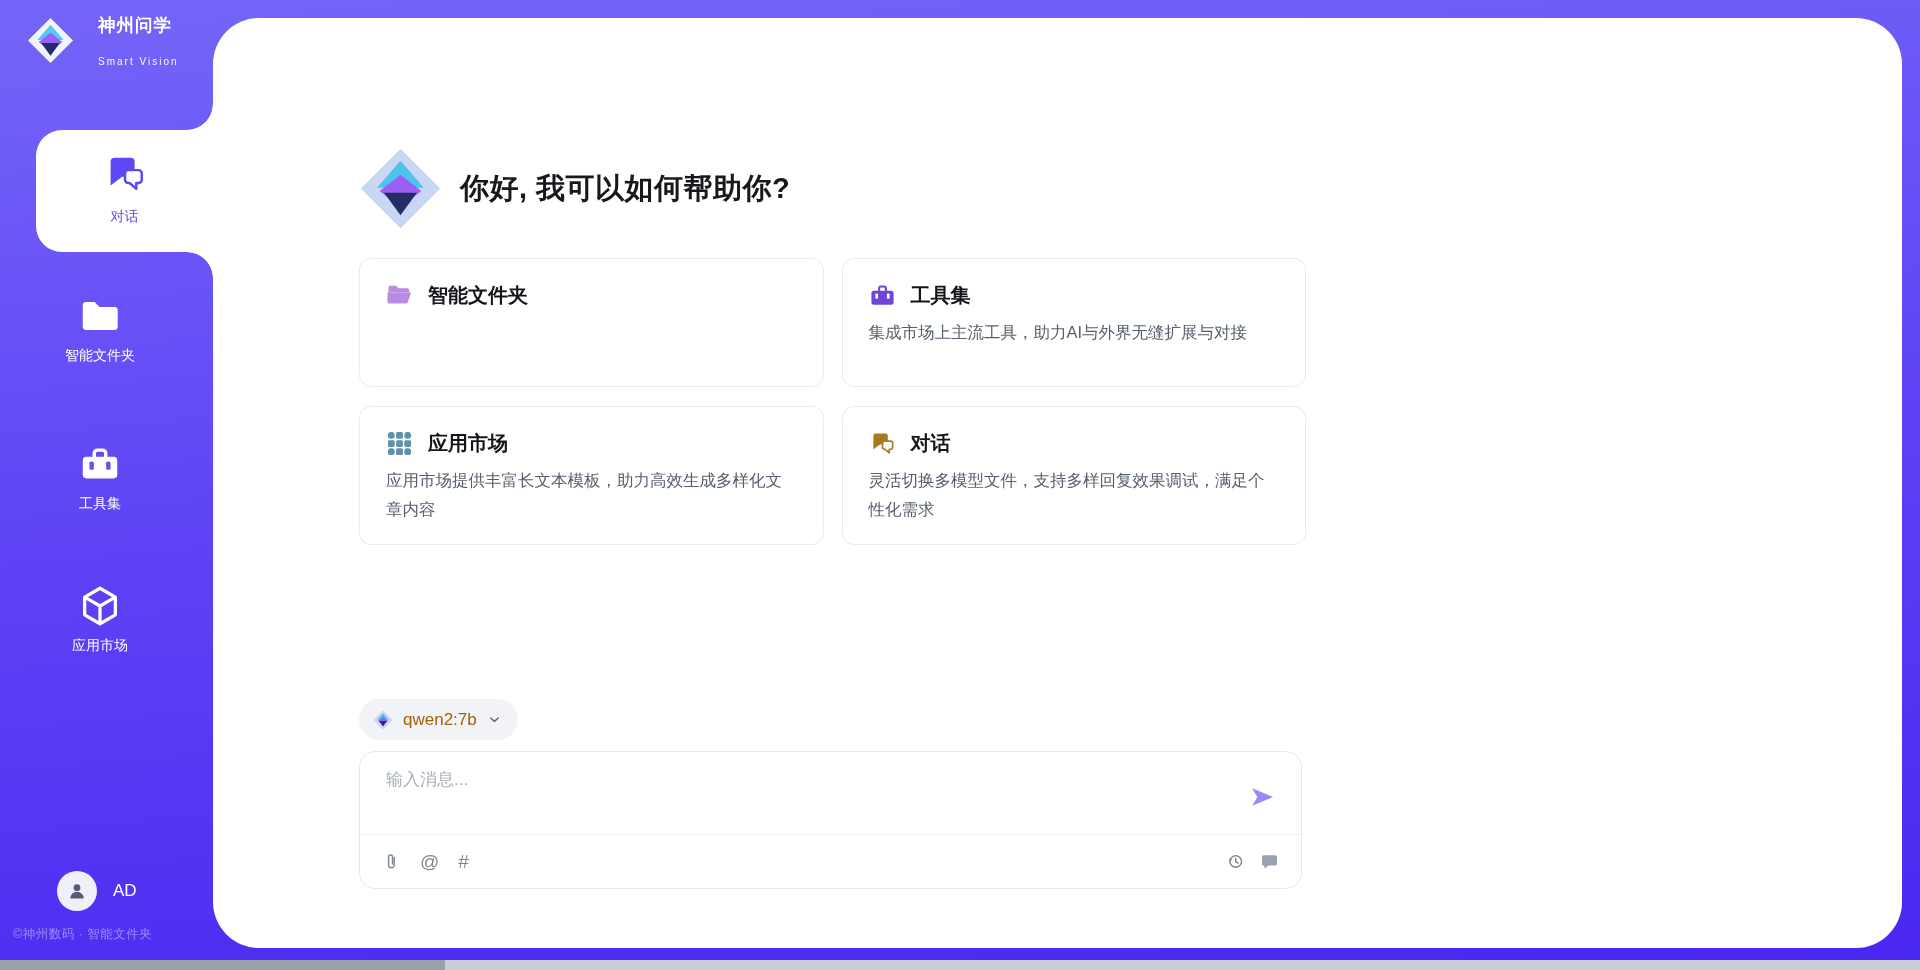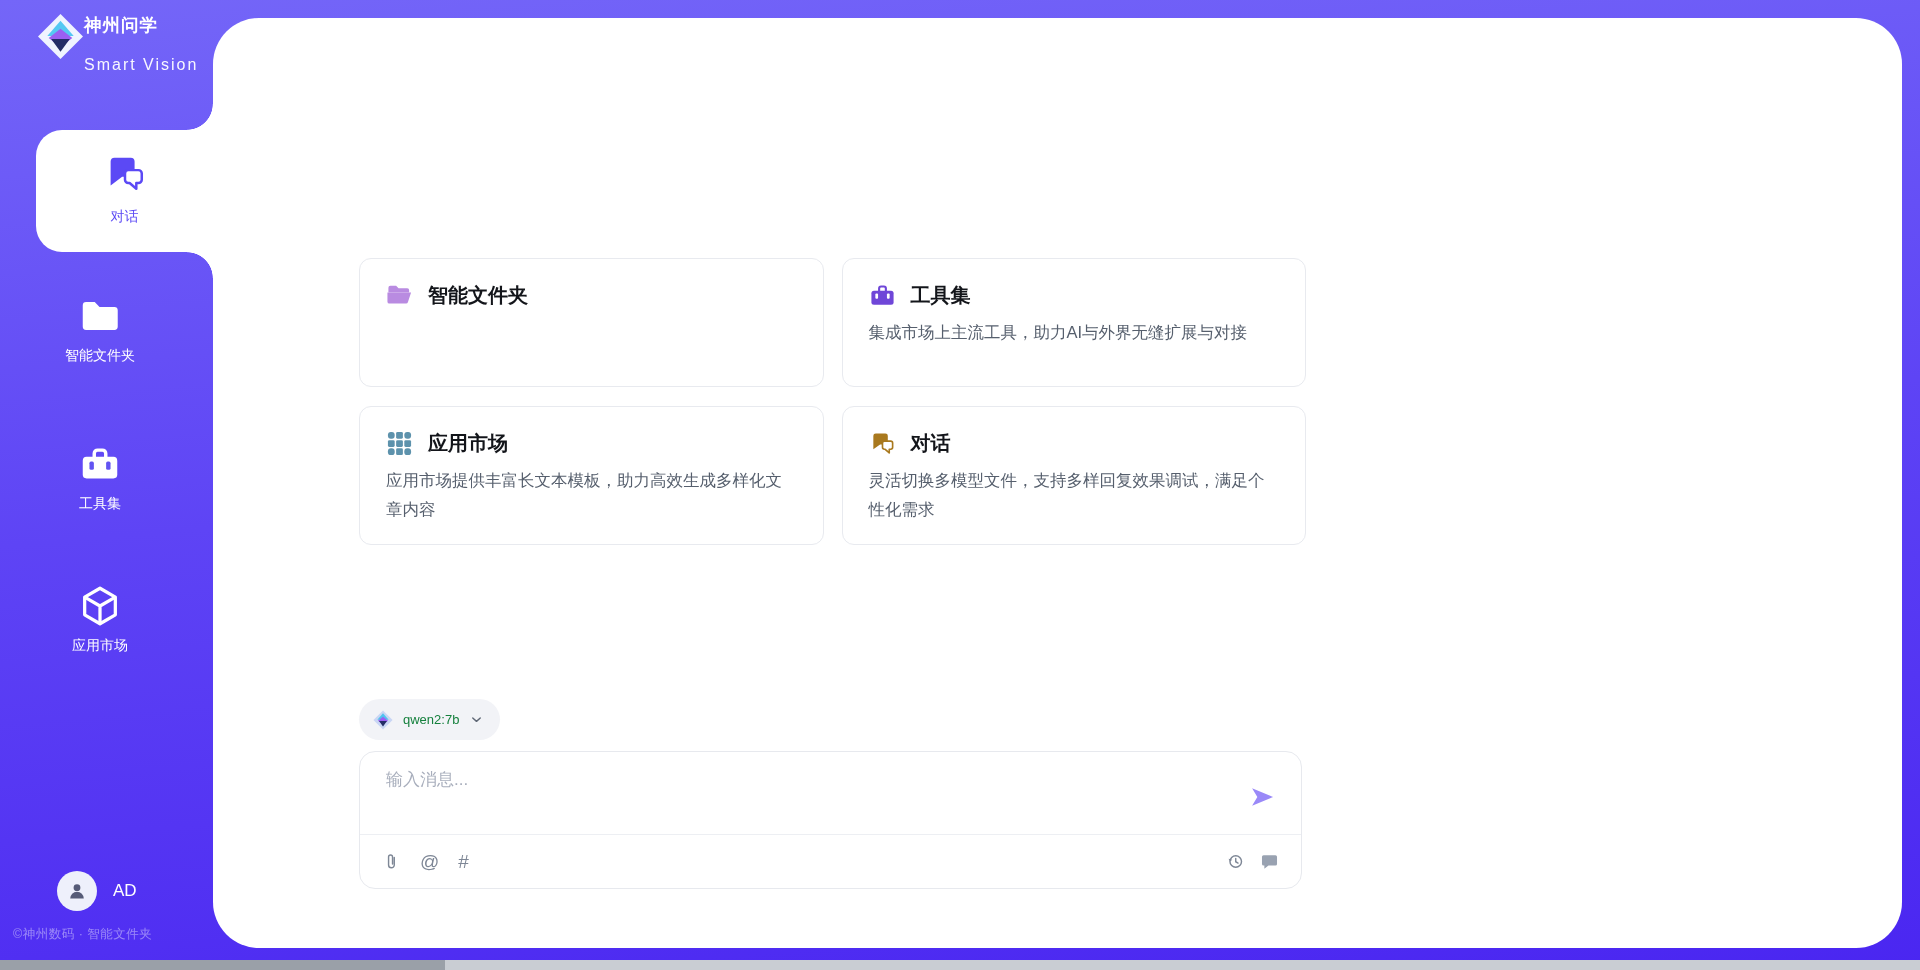--- a/index.html
+++ b/index.html
@@ -6,24 +6,24 @@
   body{
     width:1920px;height:970px;position:relative;overflow:hidden;
     background:linear-gradient(175deg,#7466f8 0%,#5e44f5 48%,#4a26f1 100%);
     font-family:"Liberation Sans","DejaVu Sans",sans-serif;
     -webkit-font-smoothing:antialiased;
   }
   
   .panel{position:absolute;left:213px;top:18px;right:18px;bottom:22px;background:#fff;border-radius:46px;}
   
   .sidebar{position:absolute;left:0;top:0;width:213px;height:970px;}
-  .logo-block{position:absolute;left:37px;top:13px;display:flex;align-items:flex-start;gap:0;}
+  .logo-block{position:absolute;left:27px;top:13px;display:flex;align-items:center;gap:24px;}
   .logo-text{display:flex;flex-direction:column;color:#fff;}
   .logo-name{font-size:17.5px;font-weight:700;letter-spacing:1px;}
-  .logo-sub{font-size:16px;letter-spacing:2px;margin-top:19px;opacity:.95;}
+  .logo-sub{font-size:10px;letter-spacing:2px;margin-top:19px;opacity:.95;}
   .nav-item{position:absolute;left:0;width:200px;text-align:center;cursor:pointer;}
   .nav-item .nav-icon{display:block;margin:0 auto;}
   .nav-label{display:block;margin-top:8px;font-size:14px;color:#fff;font-weight:500;}
   
   .tab-active{position:absolute;left:36px;top:130px;width:177px;height:122px;background:#fff;border-radius:26px 0 0 26px;cursor:pointer;}
   .tab-inner{width:130px;margin:0 auto;text-align:center;padding-top:20px;}
   .tab-inner .nav-label{color:#5b49f5;}
   .fillet{position:absolute;width:26px;height:26px;left:187px;}
   .fillet.f-top{top:104px;background:radial-gradient(circle 26px at 0 0,rgba(0,0,0,0) 25.4px,#fff 26px);}
   .fillet.f-bottom{top:252px;background:radial-gradient(circle 26px at 0 100%,rgba(0,0,0,0) 25.4px,#fff 26px);}
@@ -36,21 +36,21 @@
   .content{position:absolute;left:359px;top:0;width:947px;height:100%;}
   .greeting{position:absolute;left:0;top:147px;display:flex;align-items:center;gap:18px;}
   .greeting-title{font-size:29px;font-weight:700;color:#17181c;letter-spacing:.5px;}
   .cards{position:absolute;left:0;top:258px;width:947px;display:grid;grid-template-columns:1fr 1fr;gap:19px 18px;}
   .card{border:1px solid #e8eaef;border-radius:12px;background:#fff;min-height:129px;box-sizing:border-box;padding:23px 26px 20px 26px;cursor:pointer;}
   .card-head{display:flex;align-items:center;gap:15px;}
   .card-title{font-size:20px;font-weight:700;color:#13151a;}
   .card-desc{margin-top:9px;font-size:16.5px;line-height:29px;color:#565f6d;}
   
   .model-pill{position:absolute;left:0;top:699px;height:41px;display:inline-flex;align-items:center;gap:10px;background:#f2f3f7;border-radius:21px;padding:0 16px 0 14px;cursor:pointer;}
-  .model-name{font-size:13px;color:#15803d;}
+  .model-name{font-size:17px;color:#a16207;}
   .input-box{position:absolute;left:0;top:751px;width:943px;height:138px;border:1px solid #e7e9ee;border-radius:16px;box-sizing:border-box;background:#fff;}
   .msg-input{position:absolute;left:24px;top:14px;width:820px;height:60px;border:none;outline:none;resize:none;font-size:17px;color:#2a2f38;font-family:inherit;background:transparent;}
   .msg-input::placeholder{color:#a8aebc;}
   .send-btn{position:absolute;right:24px;top:30px;width:30px;height:30px;cursor:pointer;display:flex;align-items:center;justify-content:center;}
   .divider{position:absolute;left:0;right:0;top:82px;height:1px;background:#edeff3;}
   .toolbar{position:absolute;left:0;right:0;top:83px;bottom:0;display:flex;align-items:center;padding:0 22px;box-sizing:border-box;gap:19px;}
   .tool-ic{color:#7e8796;font-size:19px;line-height:1;cursor:pointer;display:flex;align-items:center;}
   .toolbar-right{margin-left:auto;display:flex;align-items:center;gap:15px;}
   
   .hscrollbar{position:absolute;left:0;right:0;bottom:0;height:10px;background:#c9cdd3;cursor:pointer;}
@@ -122,20 +122,29 @@
       </svg>
     </div>
     <span class="user-name">AD</span>
   </div>
 
   <div class="copyright">©神州数码 · 智能文件夹</div>
 </aside>
 
 <main class="content">
 
+  <div class="greeting">
+    <svg width="83" height="83" viewBox="0 0 48 48">
+      <polygon points="24,1 47,24 24,47 1,24" fill="#c9d6f4"></polygon>
+      <polygon points="24,8 37.5,23.5 10.5,23.5" fill="#4fc3ee"></polygon>
+      <polygon points="24,16 36,25.5 24,35 12,25.5" fill="#9b5ff2"></polygon>
+      <polygon points="14.5,26.5 33.5,26.5 24,39.5" fill="#232d66"></polygon>
+    </svg>
+    <span class="greeting-title">你好, 我可以如何帮助你?</span>
+  </div>
 
   <div class="cards">
 
     <div class="card">
       <div class="card-head">
         <svg width="27" height="27" viewBox="0 0 28 28">
           <path fill="#b98be1" d="M2.5 6A2 2 0 0 1 4.5 4h6L13 6.5h9A2 2 0 0 1 24 8.5V11H2.5z"></path>
           <path fill="#b98be1" d="M1.5 11H26l-3.3 10a2 2 0 0 1-1.9 1.4H3.5a2 2 0 0 1-2-2z"></path>
         </svg>
         <span class="card-title">智能文件夹</span>

